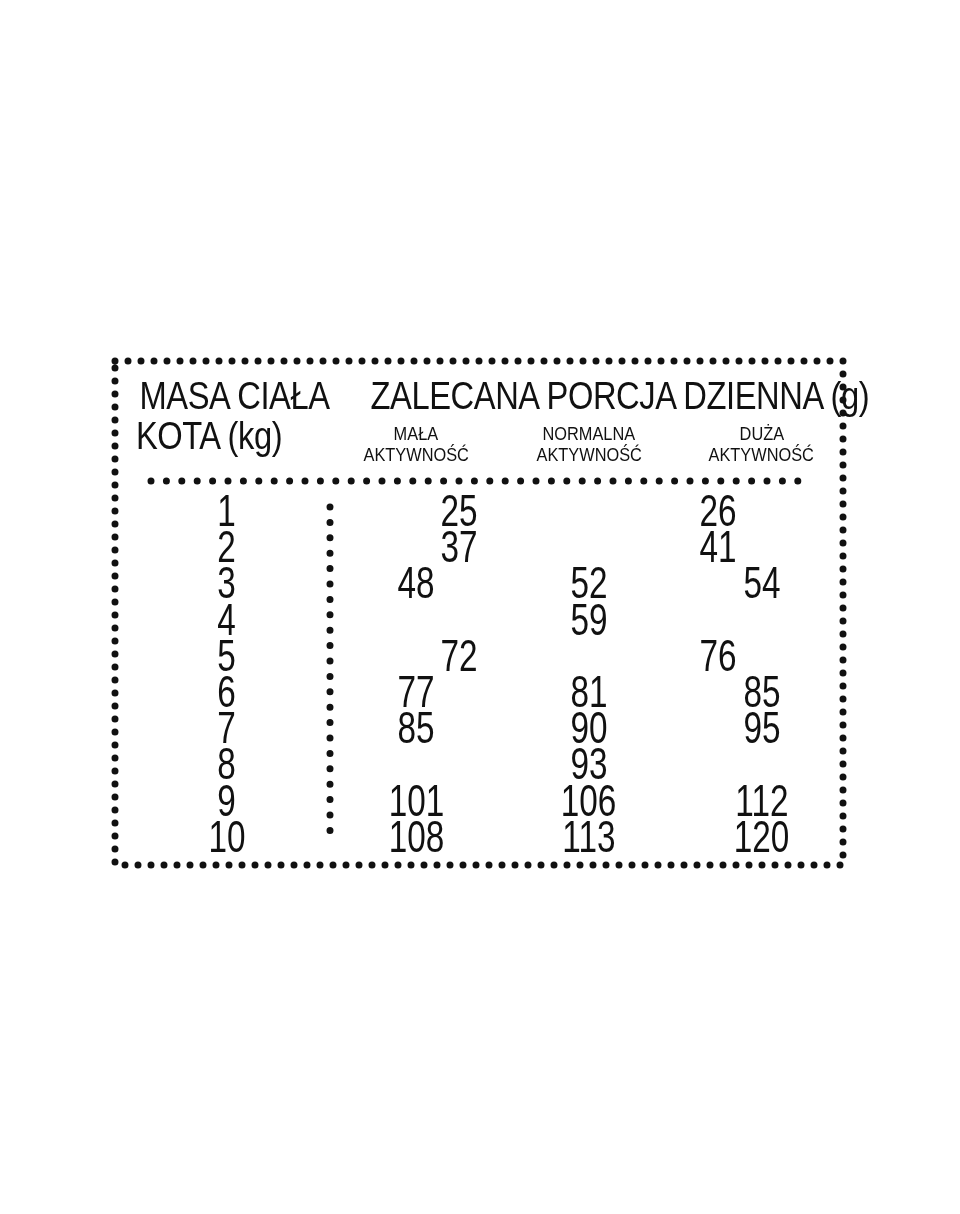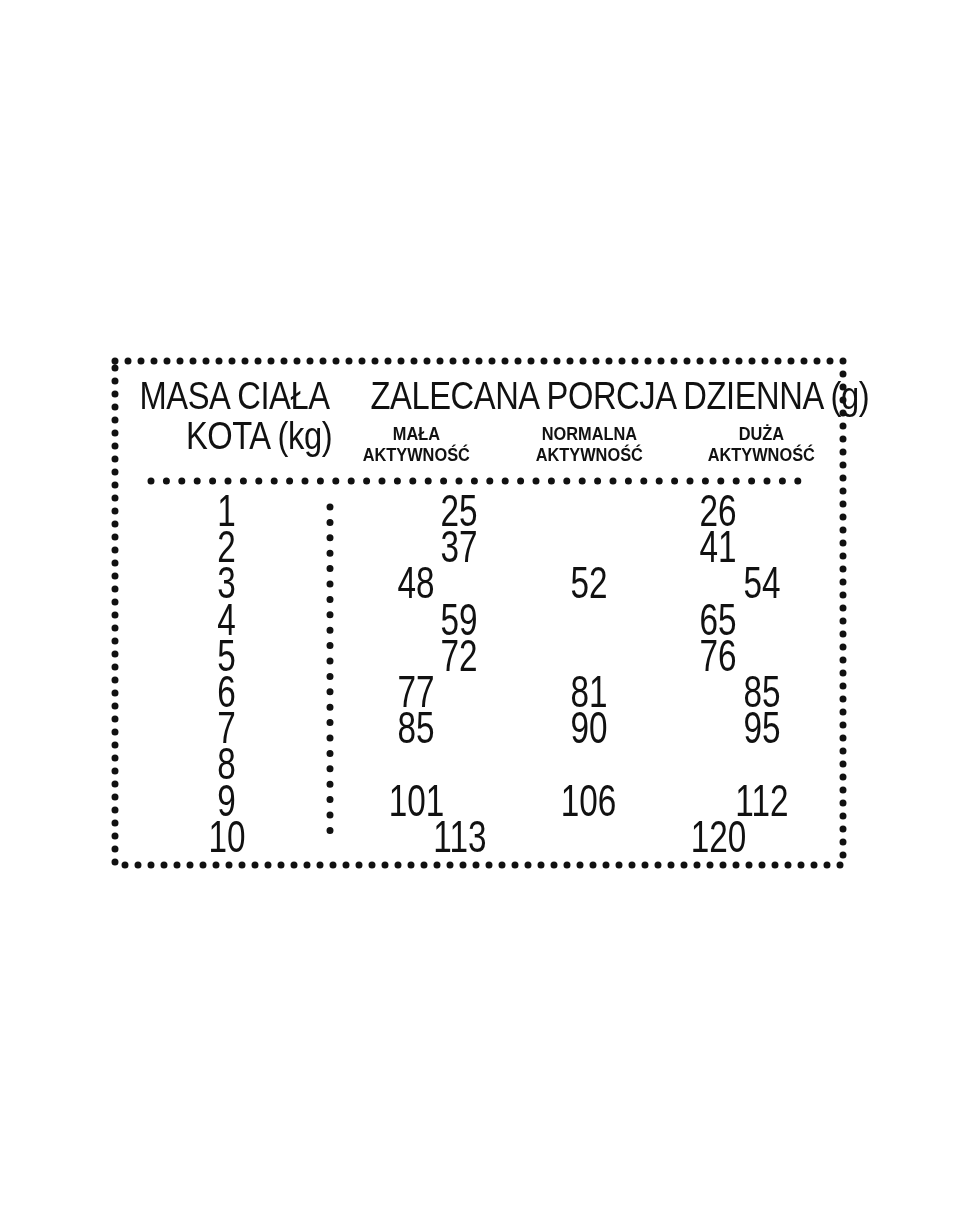--- a/index.html
+++ b/index.html
@@ -40,21 +40,21 @@
     display: inline-block;
     transform: scaleX(0.74);
     transform-origin: 50% 50%;
     white-space: nowrap;
   }
   .hdr-big {
     position: absolute;
     font-size: 38px;
     line-height: 44px;
     letter-spacing: -0.5px;
-    text-align: right;
+    text-align: left;
     font-weight: 400;
   }
   .hdr-col1 {
     left: 0;
     width: 220px;
     padding-left: 14px;
     box-sizing: content-box;
   }
   .hdr-masa   { top: 17px; }
   .hdr-kota   { top: 57px; text-decoration: underline; }
@@ -68,21 +68,21 @@
     left: 220px;
     top: 66px;
     width: 518px;
     display: flex;
   }
   .subhdr-cell {
     flex: 1 1 0;
     text-align: center;
     font-size: 19px;
     line-height: 21px;
-    font-weight: 700;
+    font-weight: 400;
     letter-spacing: 0;
   }
   .rows {
     position: absolute;
     left: 0;
     top: 136px;
     width: 738px;
   }
   .row {
     display: flex;
@@ -158,48 +158,49 @@
       </div>
       <div class="row">
         <div class="cell c1"><span class="cnd-num">3</span></div>
         <div class="cell cx"><span class="cnd-num">48</span></div>
         <div class="cell cx"><span class="cnd-num">52</span></div>
         <div class="cell cx"><span class="cnd-num">54</span></div>
       </div>
       <div class="row">
         <div class="cell c1"><span class="cnd-num">4</span></div>
         <div class="cell cx"><span class="cnd-num">59</span></div>
-        <div class="cell cx"><span class="cnd-num">65</span></div>
       </div>
       <div class="row">
         <div class="cell c1"><span class="cnd-num">5</span></div>
         <div class="cell cx"><span class="cnd-num">72</span></div>
         <div class="cell cx"><span class="cnd-num">76</span></div>
       </div>
       <div class="row">
         <div class="cell c1"><span class="cnd-num">6</span></div>
         <div class="cell cx"><span class="cnd-num">77</span></div>
         <div class="cell cx"><span class="cnd-num">81</span></div>
         <div class="cell cx"><span class="cnd-num">85</span></div>
       </div>
       <div class="row">
         <div class="cell c1"><span class="cnd-num">7</span></div>
         <div class="cell cx"><span class="cnd-num">85</span></div>
         <div class="cell cx"><span class="cnd-num">90</span></div>
         <div class="cell cx"><span class="cnd-num">95</span></div>
       </div>
       <div class="row">
         <div class="cell c1"><span class="cnd-num">8</span></div>
+        <div class="cell cx"><span class="cnd-num">93</span></div>
       </div>
       <div class="row">
         <div class="cell c1"><span class="cnd-num">9</span></div>
         <div class="cell cx"><span class="cnd-num">101</span></div>
         <div class="cell cx"><span class="cnd-num">106</span></div>
         <div class="cell cx"><span class="cnd-num">112</span></div>
       </div>
       <div class="row">
         <div class="cell c1"><span class="cnd-num">10</span></div>
+        <div class="cell cx"><span class="cnd-num">108</span></div>
         <div class="cell cx"><span class="cnd-num">113</span></div>
         <div class="cell cx"><span class="cnd-num">120</span></div>
       </div>
     </div>
 
 </div>
 
 </body></html>

